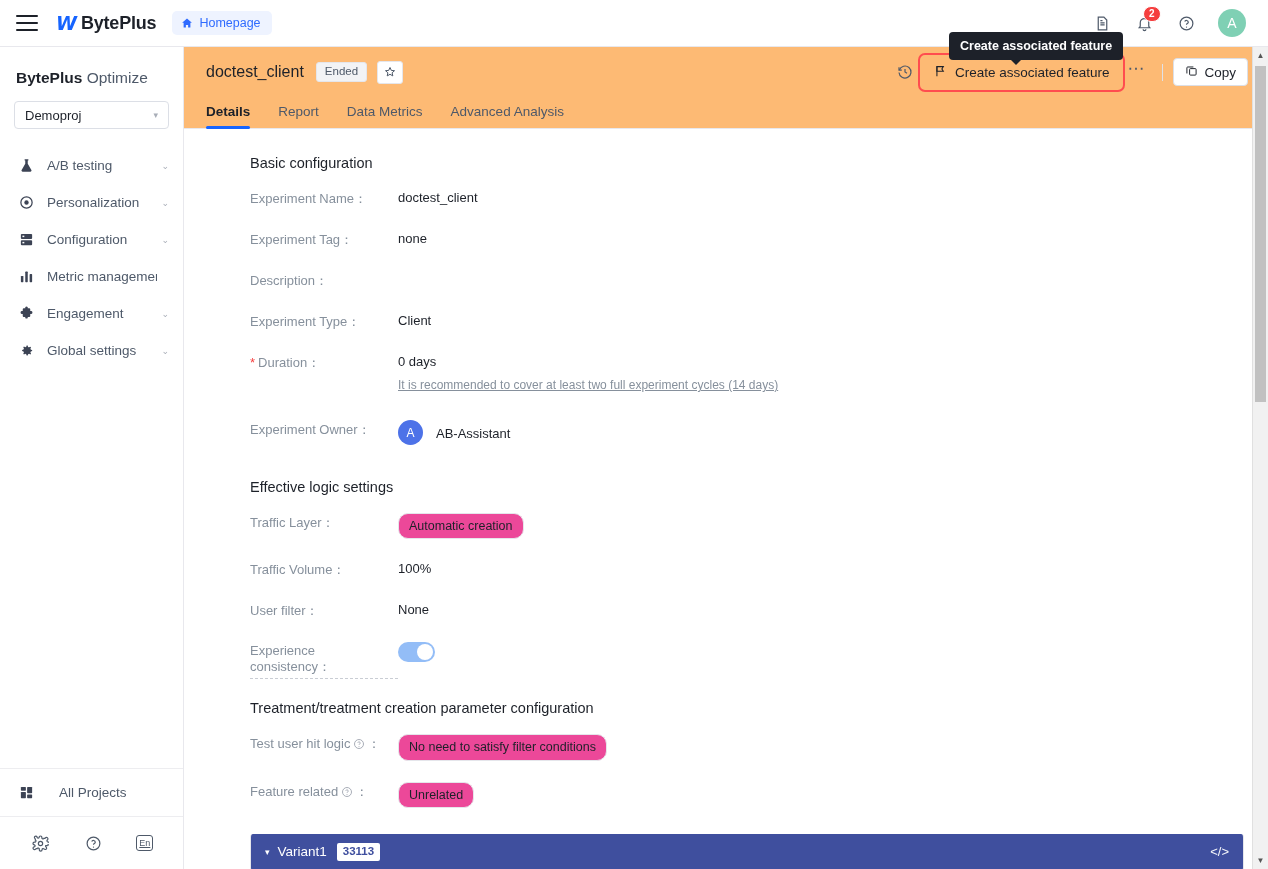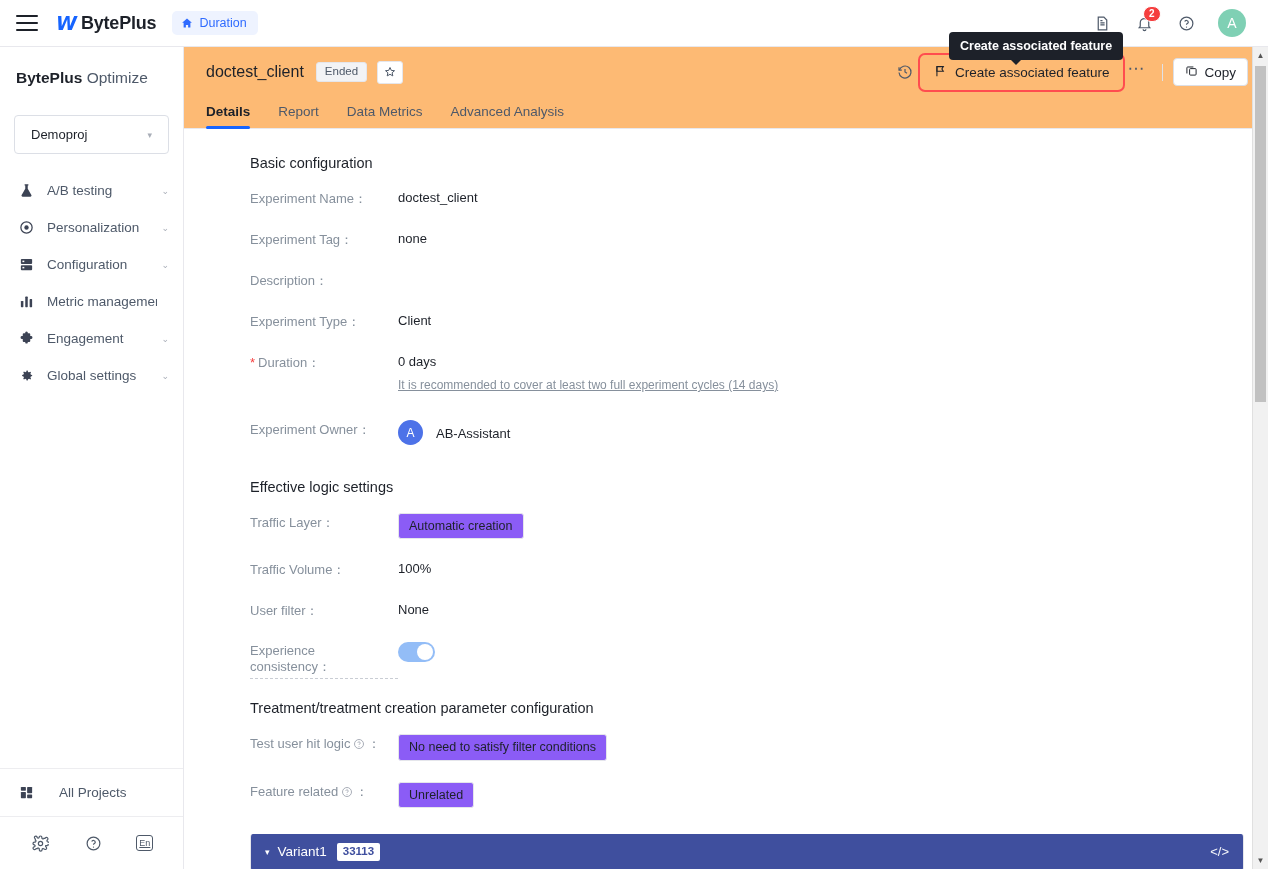--- a/index.html
+++ b/index.html
@@ -49,22 +49,22 @@
 
   
   .sidebar {
     width: 184px; min-width: 184px; background: #fff; border-right: 1px solid #e8e8ed;
     display: flex; flex-direction: column; overflow: hidden;
   }
   .side-title { font-size: 15.5px; color: #1d2129; padding: 22px 16px 14px 16px; white-space: nowrap; }
   .side-title b { font-weight: 700; }
   .side-title span { font-weight: 400; color: #4e5969; }
   .proj-select {
-    margin: 14px 14px 16px 14px; height: 39px; border: 1px solid #dcdfe6; border-radius: 4px;
-    display: flex; align-items: center; padding: 0 16px; font-size: 13px; color: #1d2129;
+    margin: 0 14px 16px 14px; height: 28px; border: 1px solid #dcdfe6; border-radius: 4px;
+    display: flex; align-items: center; padding: 0 10px; font-size: 13px; color: #1d2129;
     cursor: pointer; background: #fff;
   }
   .proj-select .caret { margin-left: auto; color: #a9aeb8; font-size: 9px; }
   .nav { padding: 2px 0; }
   .nav-item {
     height: 37px; display: flex; align-items: center; padding: 0 14px 0 18px;
     font-size: 13.5px; color: #4e5969; cursor: pointer; gap: 12px; white-space: nowrap;
   }
   .nav-ico { width: 17px; min-width: 17px; height: 17px; color: #3c4354;
     display: flex; align-items: center; justify-content: center; }
@@ -146,21 +146,21 @@
   .frow { display: flex; align-items: flex-start; margin-bottom: 21px; min-height: 20px; }
   .flabel { width: 148px; min-width: 148px; font-size: 13px; color: #86909c; padding-top: 1px; }
   .flabel.req:before { content: "*"; color: #f53f3f; margin-right: 3px; }
   .flabel.dotted { border-bottom: 1px dashed #c9cdd4; display: inline-block; width: auto;
     padding-bottom: 2px; }
   .flabel-cell { width: 148px; min-width: 148px; }
   .fval { font-size: 13px; color: #1d2129; padding-top: 1px; }
   .fhint { font-size: 12px; color: #86909c; margin-top: 9px; text-decoration: underline; }
   .q-ico { display: inline-flex; vertical-align: -2px; margin: 0 2px 0 3px; color: #a9aeb8; }
   .chip-val {
-    display: inline-block; background: #8b5cf6; border: 1px solid #e5e6eb; border-radius: 3px;
+    display: inline-block; background: #ec4899; border: 1px solid #e5e6eb; border-radius: 10px;
     font-size: 12.5px; color: #1d2129; padding: 4px 10px; line-height: 1.3;
   }
   .owner { display: flex; align-items: center; gap: 13px; }
   .owner-av {
     width: 25px; height: 25px; border-radius: 50%; background: #4d72e8; color: #fff;
     font-size: 12px; display: flex; align-items: center; justify-content: center;
   }
   .toggle {
     width: 37px; height: 20px; border-radius: 10px; background: #93bdf7; position: relative;
     cursor: pointer;
@@ -217,21 +217,21 @@
     <div class="brand">
       <span class="brand-mark">W</span>
       <span class="brand-name">BytePlus</span>
     </div>
     <div class="homepage-pill">
       <span class="home-ico">
         <svg width="12" height="12" viewBox="0 0 16 16">
             <path fill="#2f6bff" d="M8 2L1.5 7.5h2V14h3v-3.5h3V14h3V7.5h2z"></path>
           </svg>
       </span>
-      <span>Duration</span>
+      <span>Homepage</span>
     </div>
     <div class="topbar-right">
       <div class="ticon">
         <svg width="17" height="17" viewBox="0 0 24 24" fill="none" stroke="#4e5969" stroke-width="1.7">
           <path d="M6 3h8l4 4v14H6z"></path>
             <path d="M9 11h6M9 14h6M9 8h3"></path>
         </svg>
       </div>
       <div class="ticon">
         <svg width="17" height="17" viewBox="0 0 24 24" fill="none" stroke="#4e5969" stroke-width="1.7">

